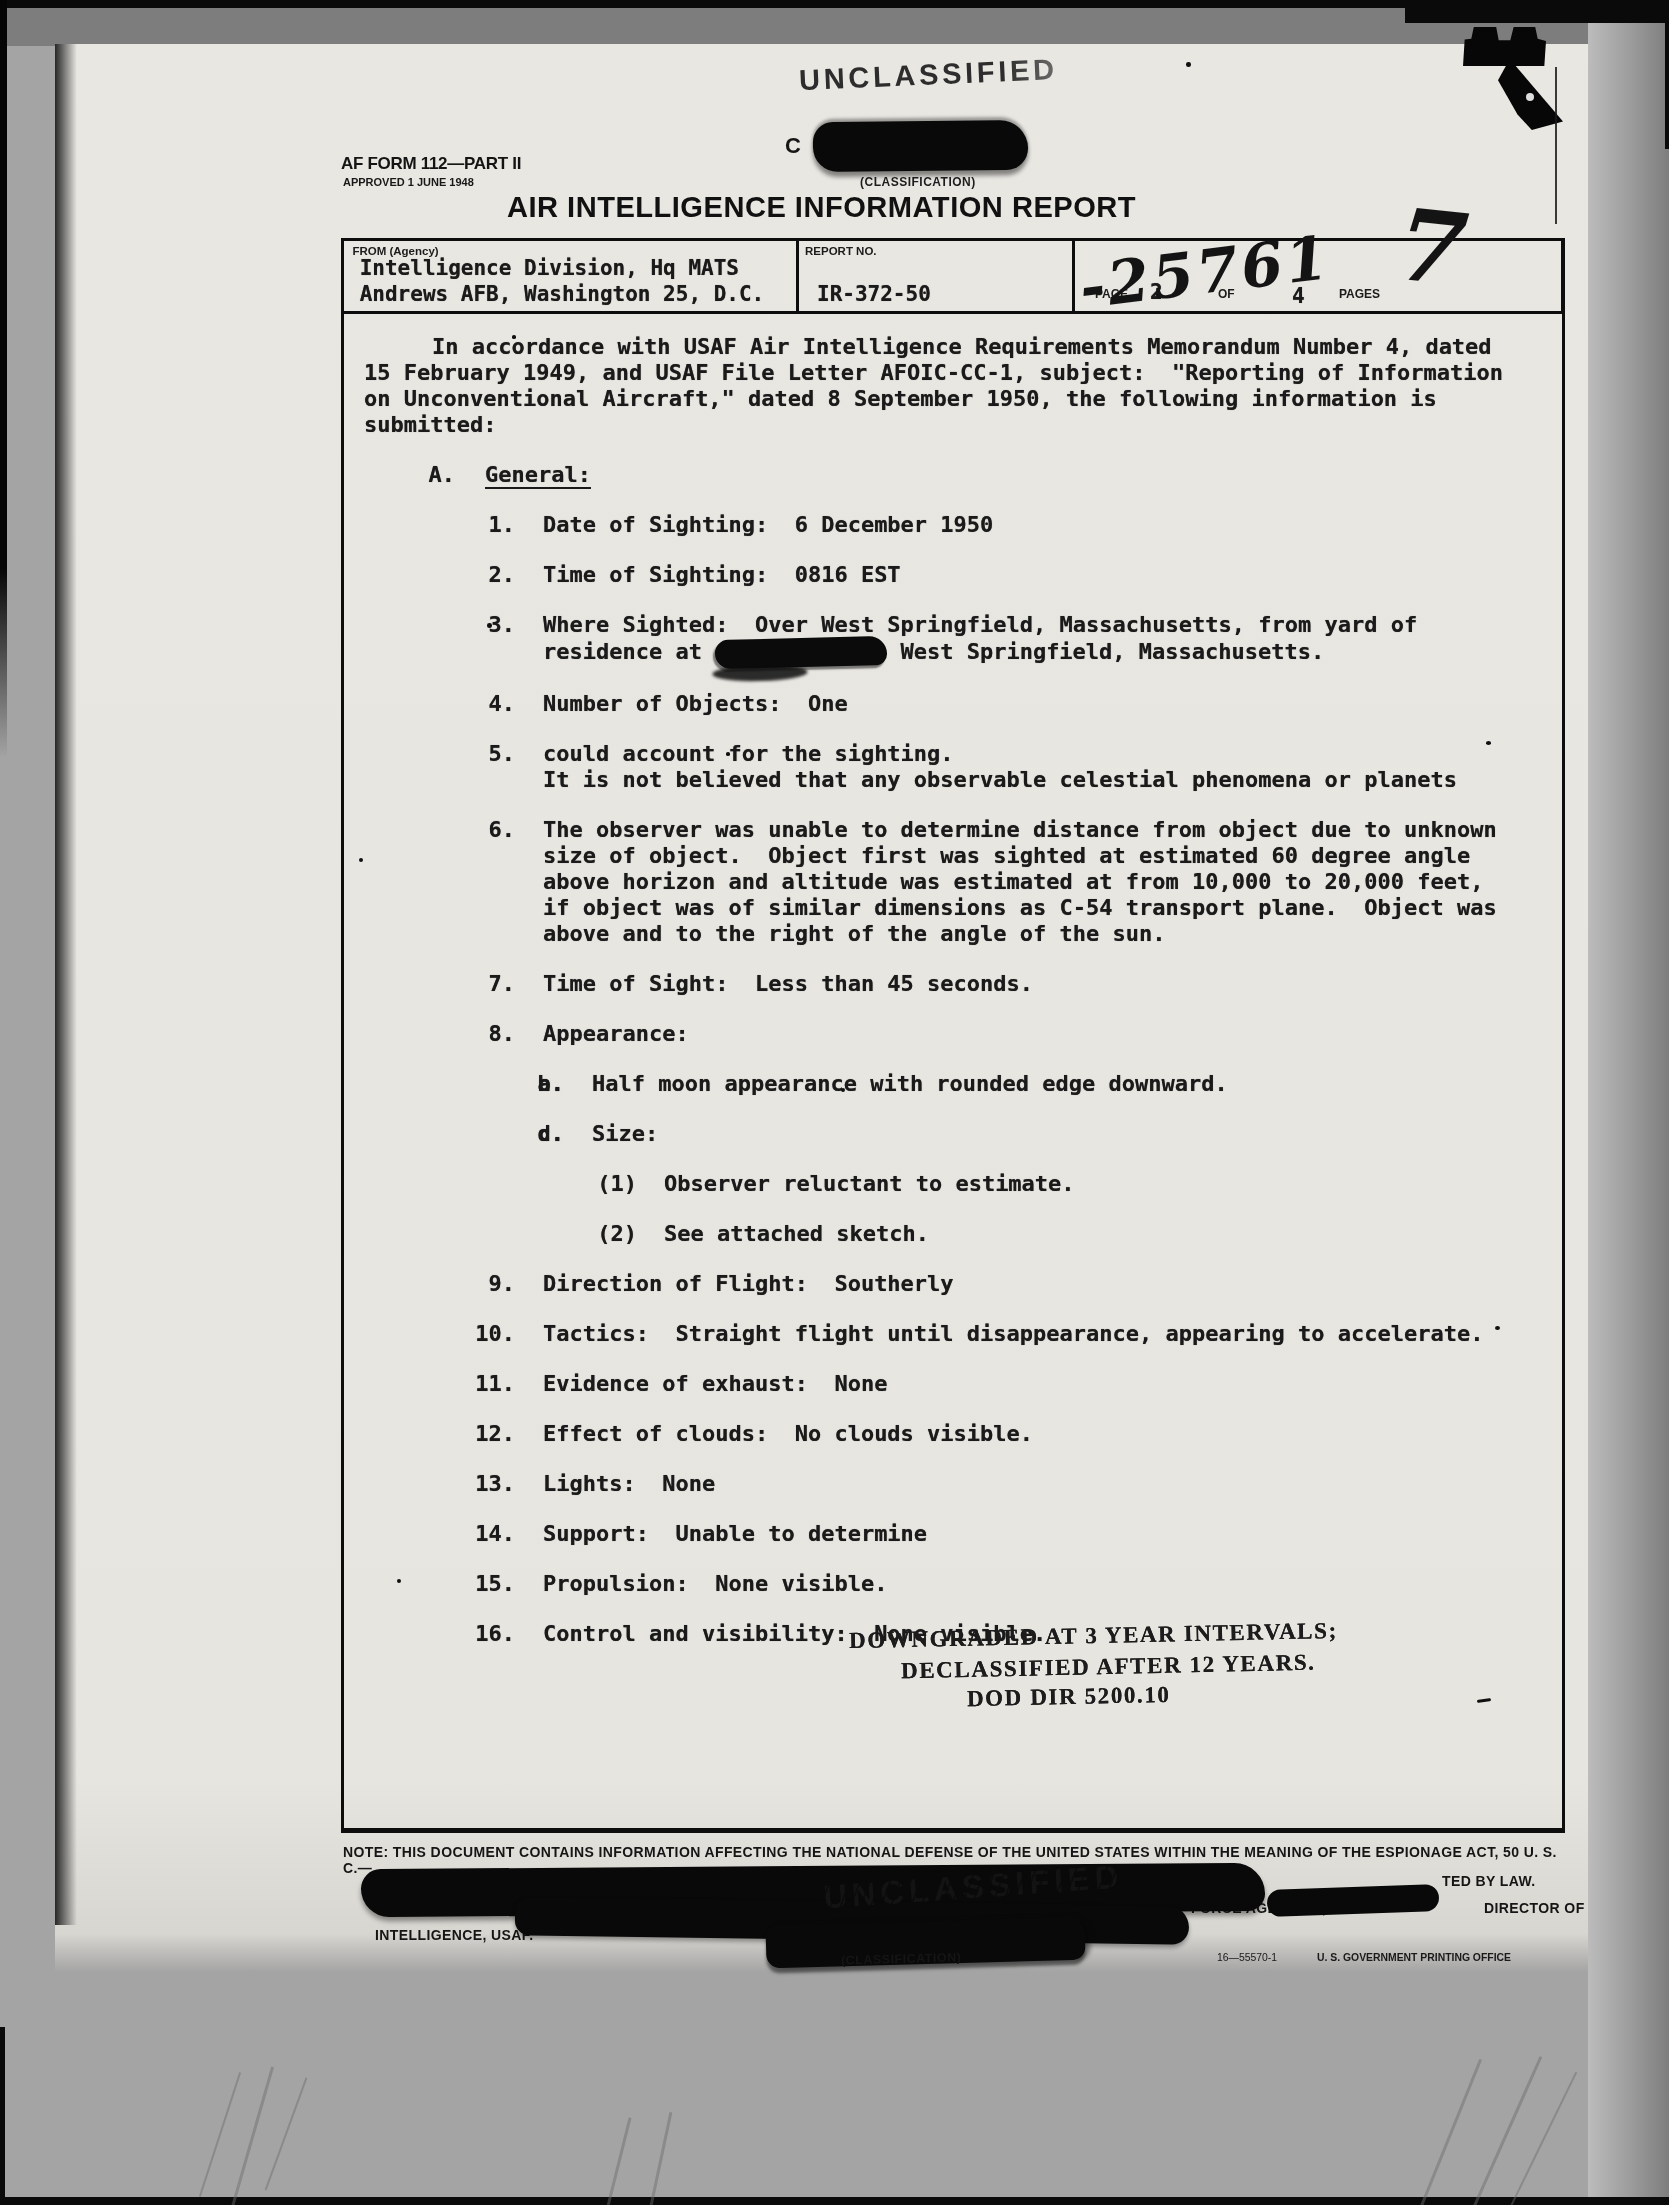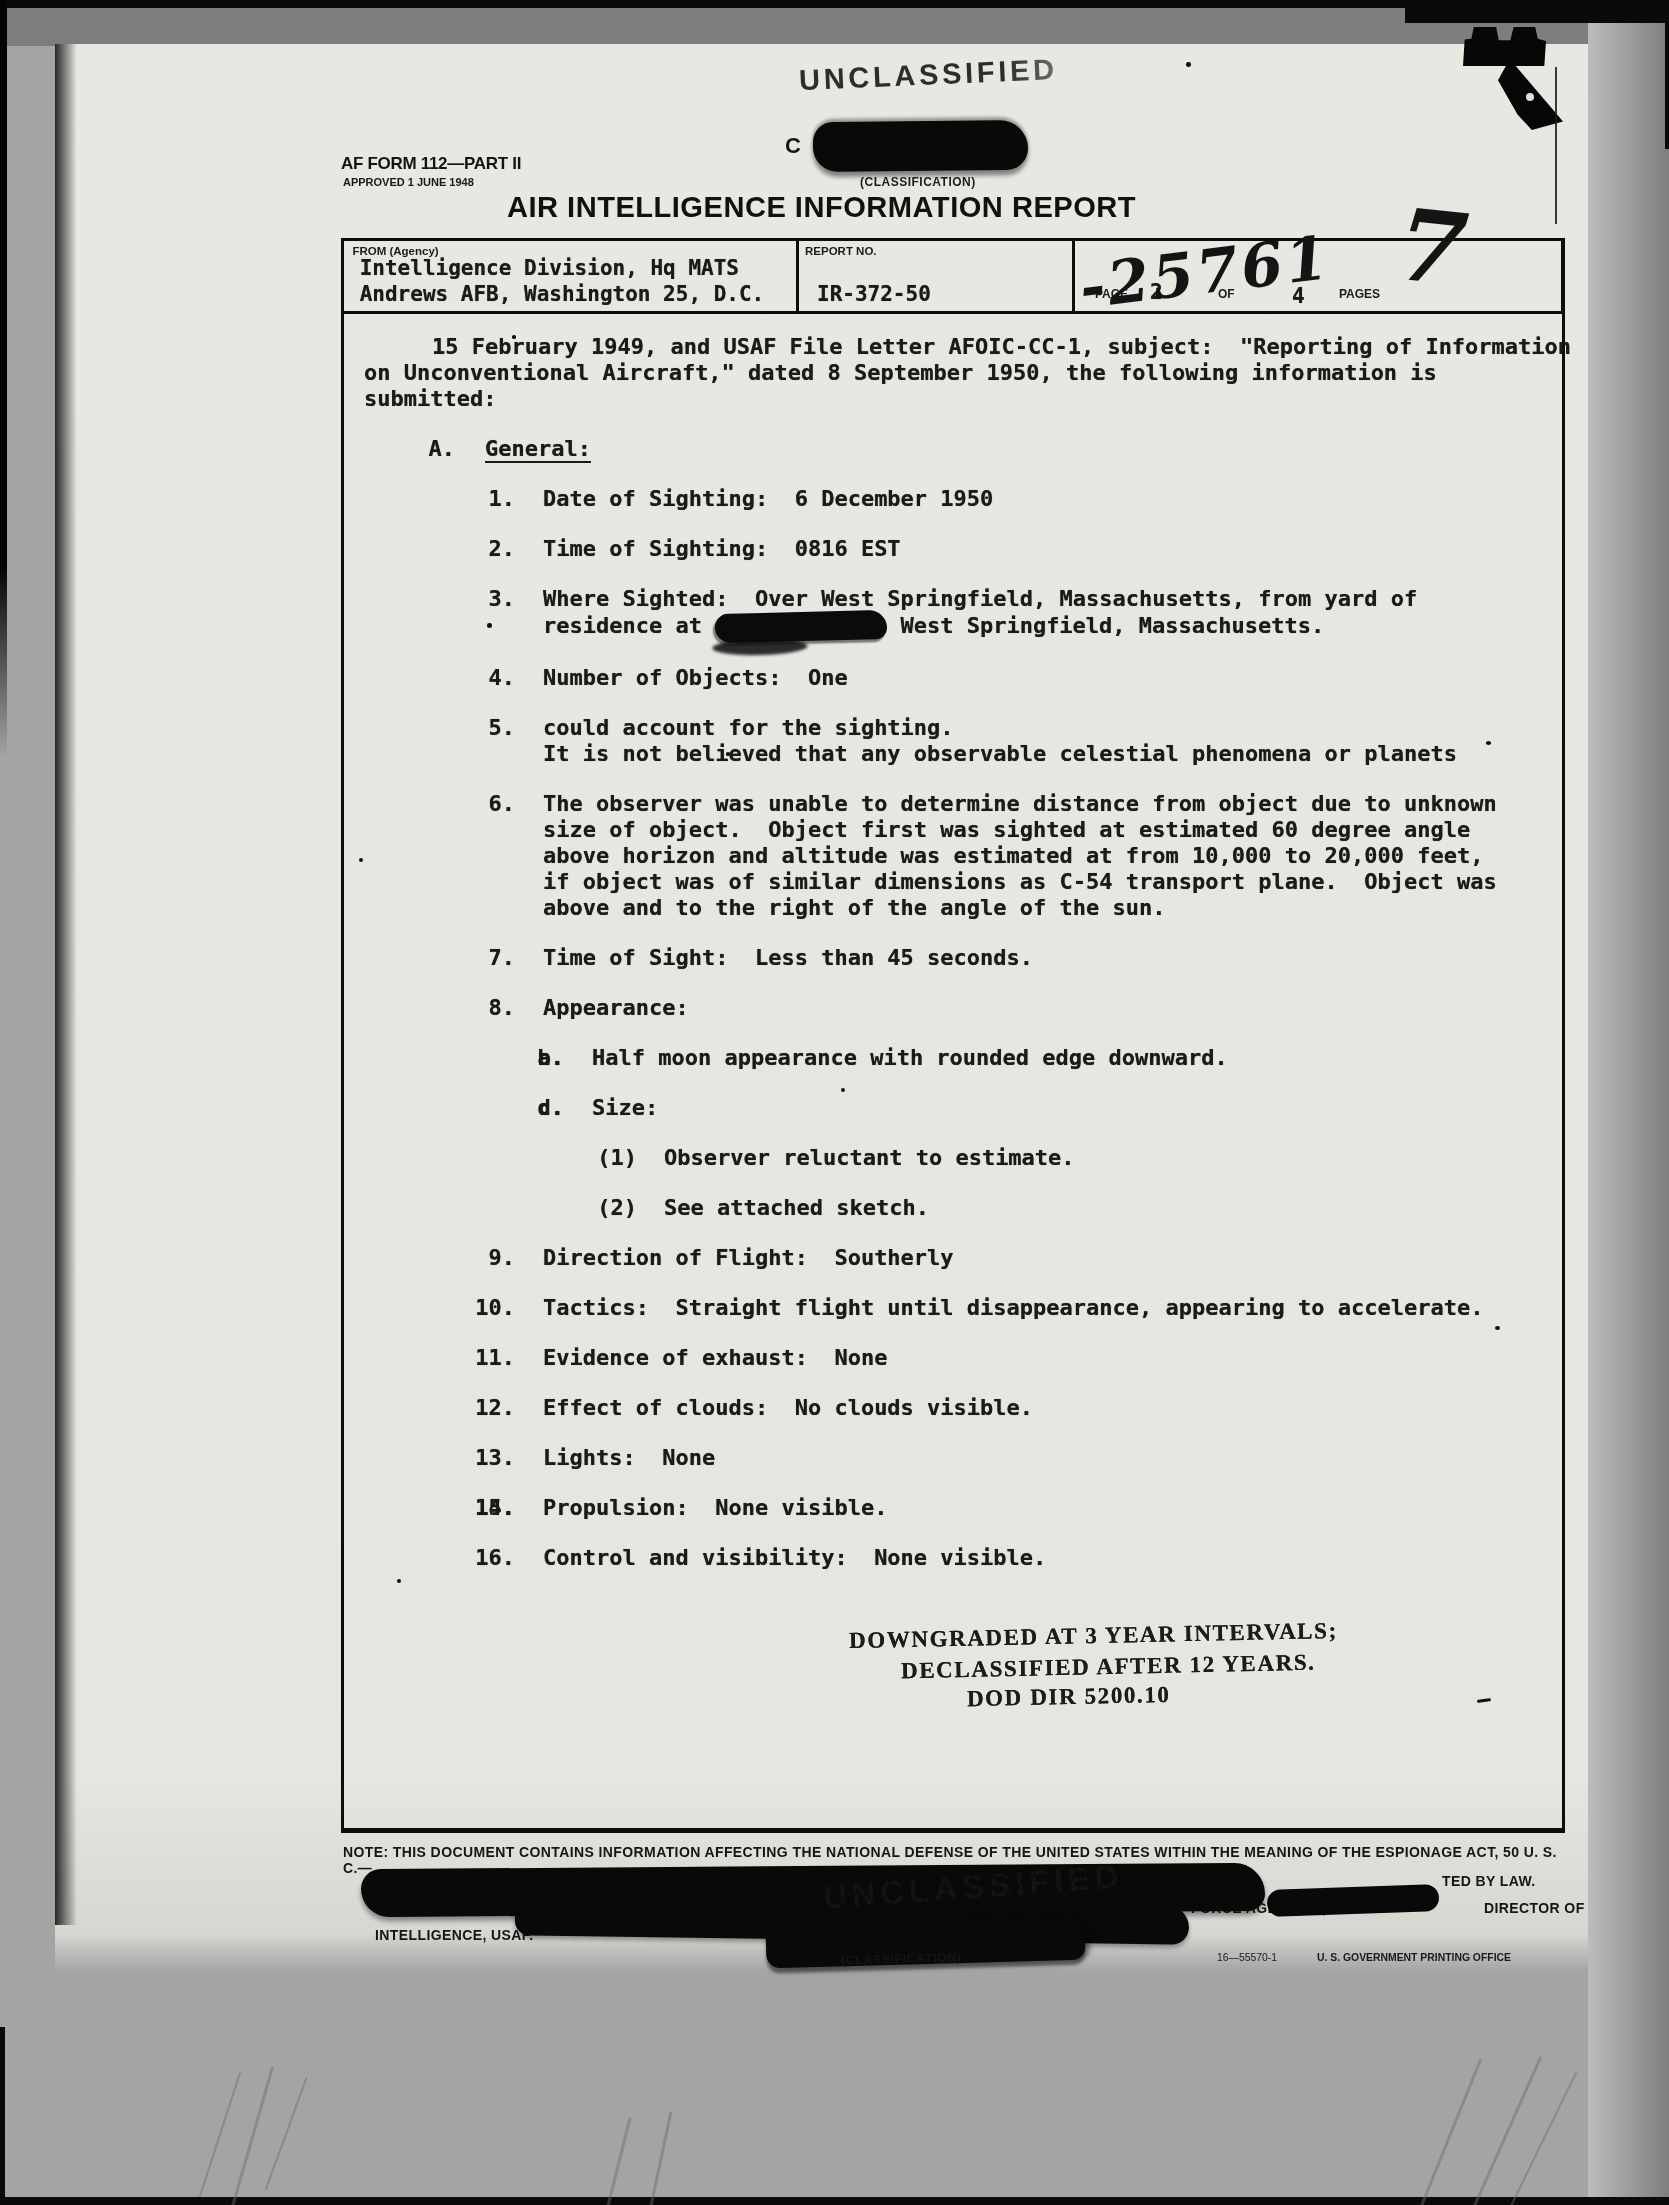--- a/index.html
+++ b/index.html
@@ -161,42 +161,42 @@
       <div class="pg-label" id="pages-label">PAGES</div>
     </div>
     <div id="handwritten-number">-25761</div>
     <div id="handwritten-seven">7</div>
 
     <div class="boxline" id="box-left"></div>
     <div class="boxline" id="box-right"></div>
     <div class="boxline" id="box-bottom"></div>
 
     <div id="body-flow" class="mono">
-        <div class="para p-intro"><div class="line">15 February 1949, and USAF File Letter AFOIC-CC-1, subject:  "Reporting of Information</div><div class="line">on Unconventional Aircraft," dated 8 September 1950, the following information is</div><div class="line">submitted:</div></div>
+        <div class="para p-intro"><div class="line">In accordance with USAF Air Intelligence Requirements Memorandum Number 4, dated</div><div class="line">15 February 1949, and USAF File Letter AFOIC-CC-1, subject:  "Reporting of Information</div><div class="line">on Unconventional Aircraft," dated 8 September 1950, the following information is</div><div class="line">submitted:</div></div>
         <div class="para section"><span class="marker">A.</span><span class="sec-title">General:</span></div>
         <div class="para lvl0"><span class="marker">1.</span><div class="line">Date of Sighting:  6 December 1950</div></div>
         <div class="para lvl0"><span class="marker">2.</span><div class="line">Time of Sighting:  0816 EST</div></div>
         <div class="para lvl0"><span class="marker">3.</span><div class="line">Where Sighted:  Over West Springfield, Massachusetts, from yard of</div><div class="line"><span>residence at </span><span class="redaction-inline"></span><span> West Springfield, Massachusetts.</span></div></div>
         <div class="para lvl0"><span class="marker">4.</span><div class="line">Number of Objects:  One</div></div>
         <div class="para lvl0"><span class="marker">5.</span><div class="line">could account for the sighting.</div><div class="line">It is not believed that any observable celestial phenomena or planets</div></div>
         <div class="para lvl0"><span class="marker">6.</span><div class="line">The observer was unable to determine distance from object due to unknown</div><div class="line">size of object.  Object first was sighted at estimated 60 degree angle</div><div class="line">above horizon and altitude was estimated at from 10,000 to 20,000 feet,</div><div class="line">if object was of similar dimensions as C-54 transport plane.  Object was</div><div class="line">above and to the right of the angle of the sun.</div></div>
         <div class="para lvl0"><span class="marker">7.</span><div class="line">Time of Sight:  Less than 45 seconds.</div></div>
         <div class="para lvl0"><span class="marker">8.</span><div class="line">Appearance:</div></div>
         <div class="para lvl1"><span class="marker">a.</span></div>
         <div class="para lvl1"><span class="marker">b.</span><div class="line">Half moon appearance with rounded edge downward.</div></div>
         <div class="para lvl1"><span class="marker">c.</span></div>
         <div class="para lvl1"><span class="marker">d.</span><div class="line">Size:</div></div>
         <div class="para lvl2"><span class="marker">(1)</span><div class="line">Observer reluctant to estimate.</div></div>
         <div class="para lvl2"><span class="marker">(2)</span><div class="line">See attached sketch.</div></div>
         <div class="para lvl0"><span class="marker">9.</span><div class="line">Direction of Flight:  Southerly</div></div>
         <div class="para lvl0"><span class="marker">10.</span><div class="line">Tactics:  Straight flight until disappearance, appearing to accelerate.</div></div>
         <div class="para lvl0"><span class="marker">11.</span><div class="line">Evidence of exhaust:  None</div></div>
         <div class="para lvl0"><span class="marker">12.</span><div class="line">Effect of clouds:  No clouds visible.</div></div>
         <div class="para lvl0"><span class="marker">13.</span><div class="line">Lights:  None</div></div>
-        <div class="para lvl0"><span class="marker">14.</span></div>
+        <div class="para lvl0"><span class="marker">14.</span><div class="line">Support:  Unable to determine</div></div>
         <div class="para lvl0"><span class="marker">15.</span><div class="line">Propulsion:  None visible.</div></div>
         <div class="para lvl0"><span class="marker">16.</span><div class="line">Control and visibility:  None visible.</div></div>
       </div>
 
     <div class="serif-stamp" id="downgrade-1">DOWNGRADED AT 3 YEAR INTERVALS;</div>
     <div class="serif-stamp" id="downgrade-2">DECLASSIFIED AFTER 12 YEARS.</div>
     <div class="serif-stamp" id="downgrade-3">DOD DIR 5200.10</div>
 
     <div class="note-text" id="note-line1">NOTE: THIS DOCUMENT CONTAINS INFORMATION AFFECTING THE NATIONAL DEFENSE OF THE UNITED STATES WITHIN THE MEANING OF THE ESPIONAGE ACT, 50 U. S. C.—</div>
     <div class="note-text" id="note-frag-manner">MANNER</div>

